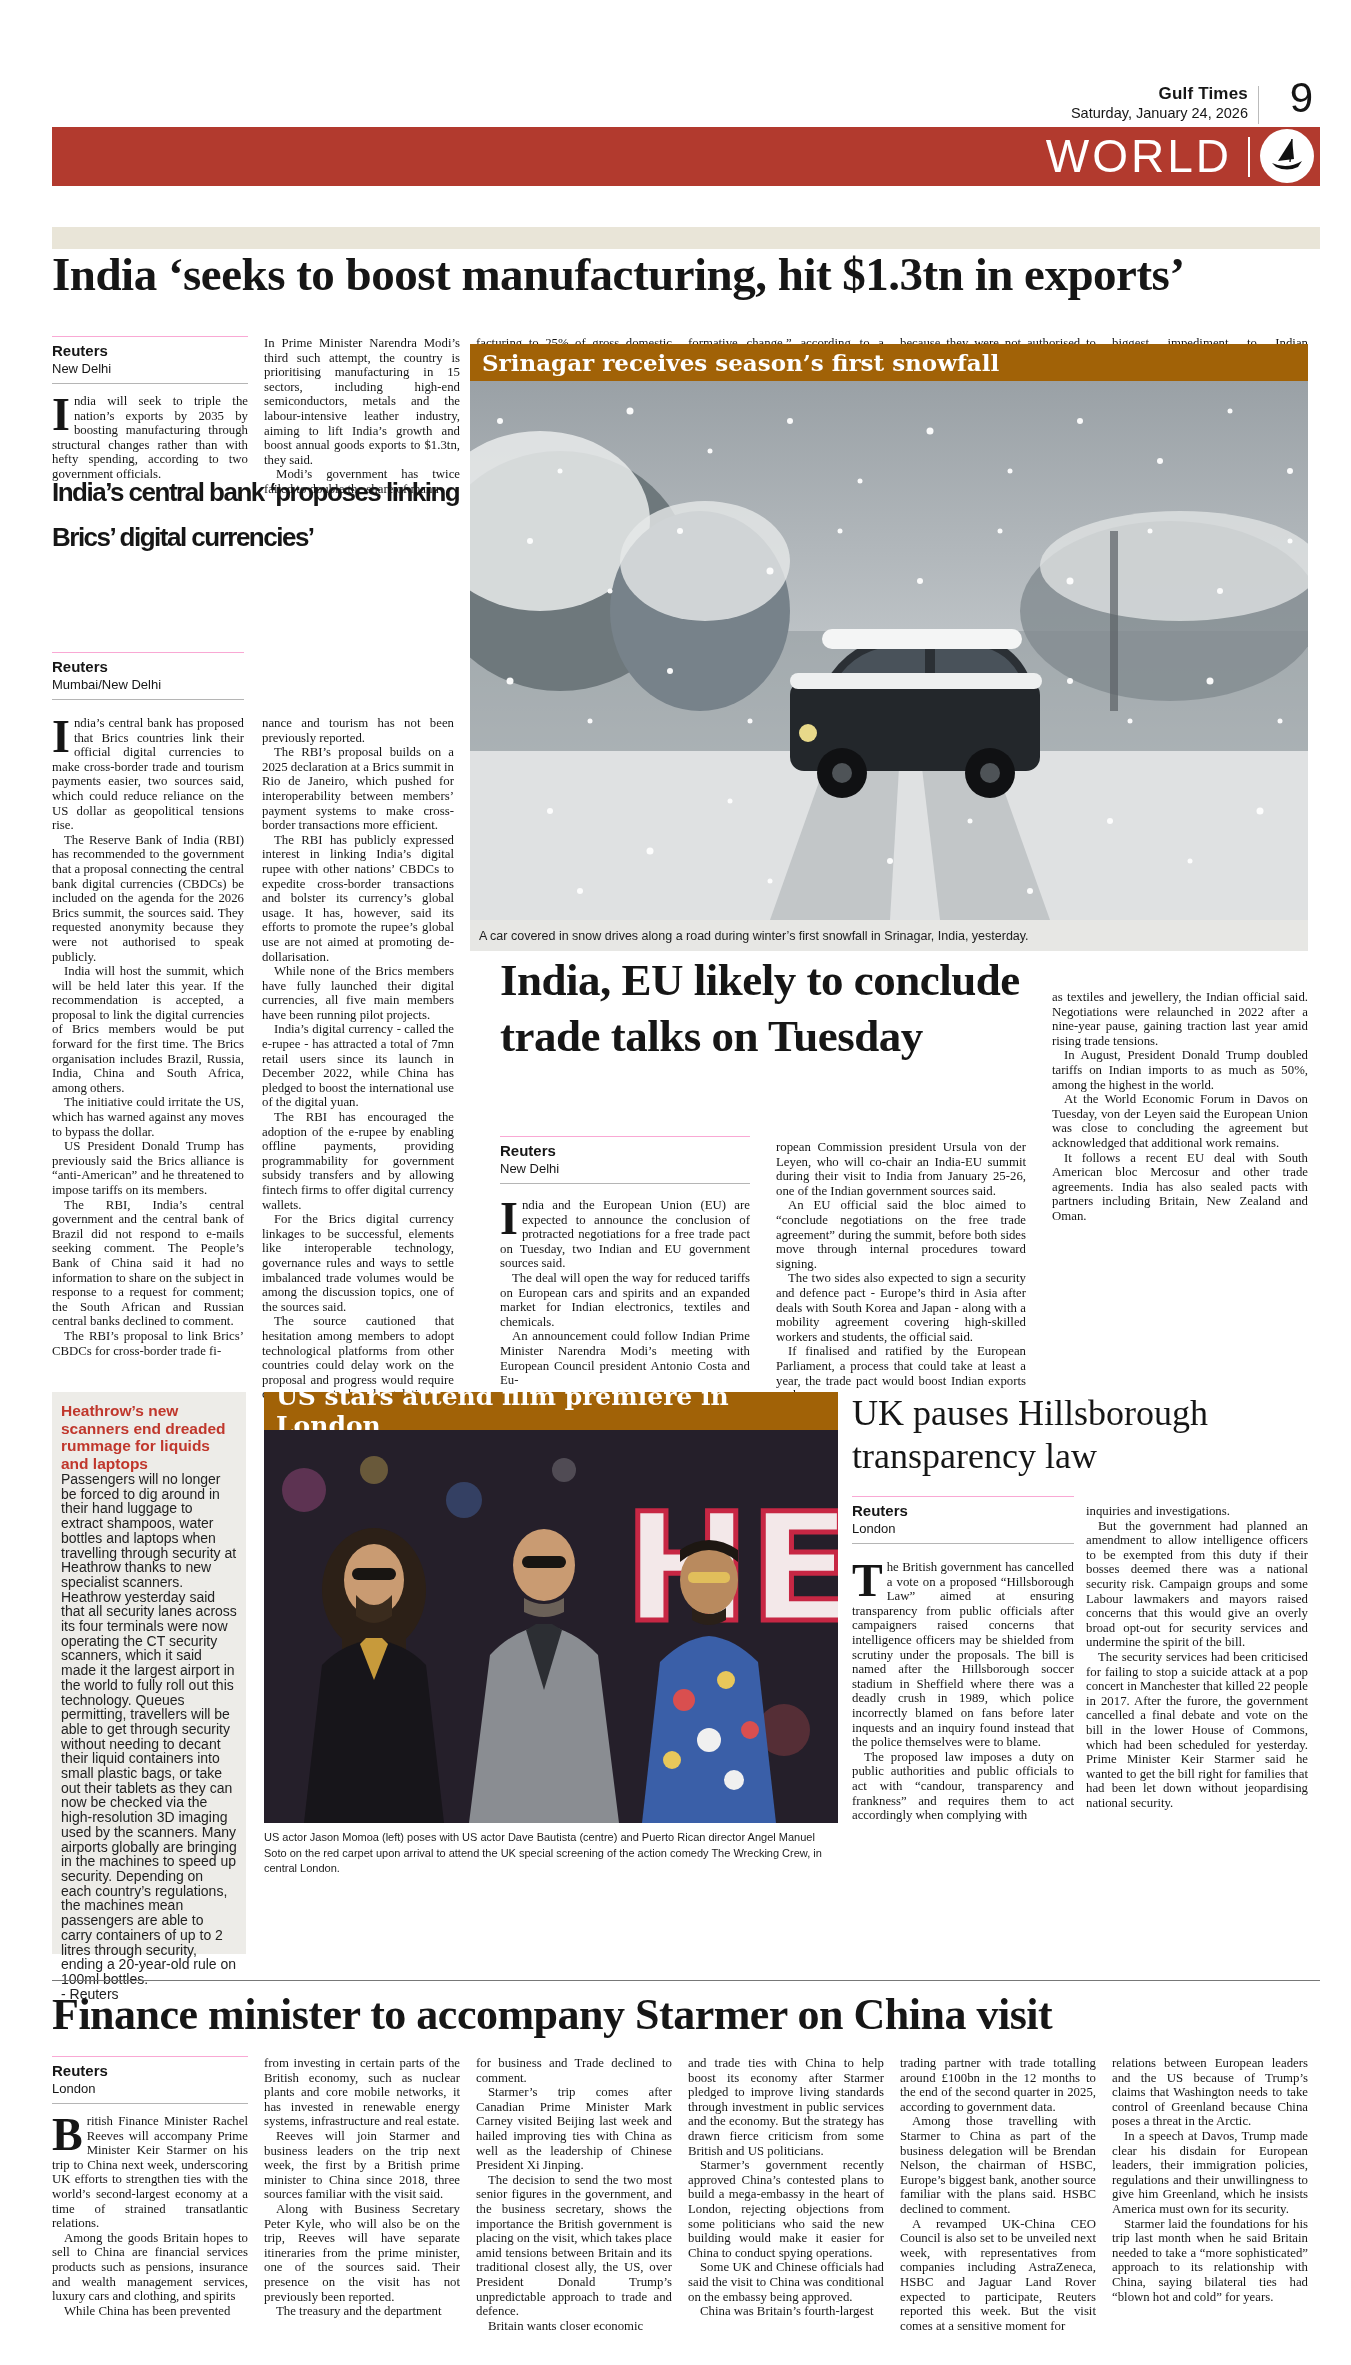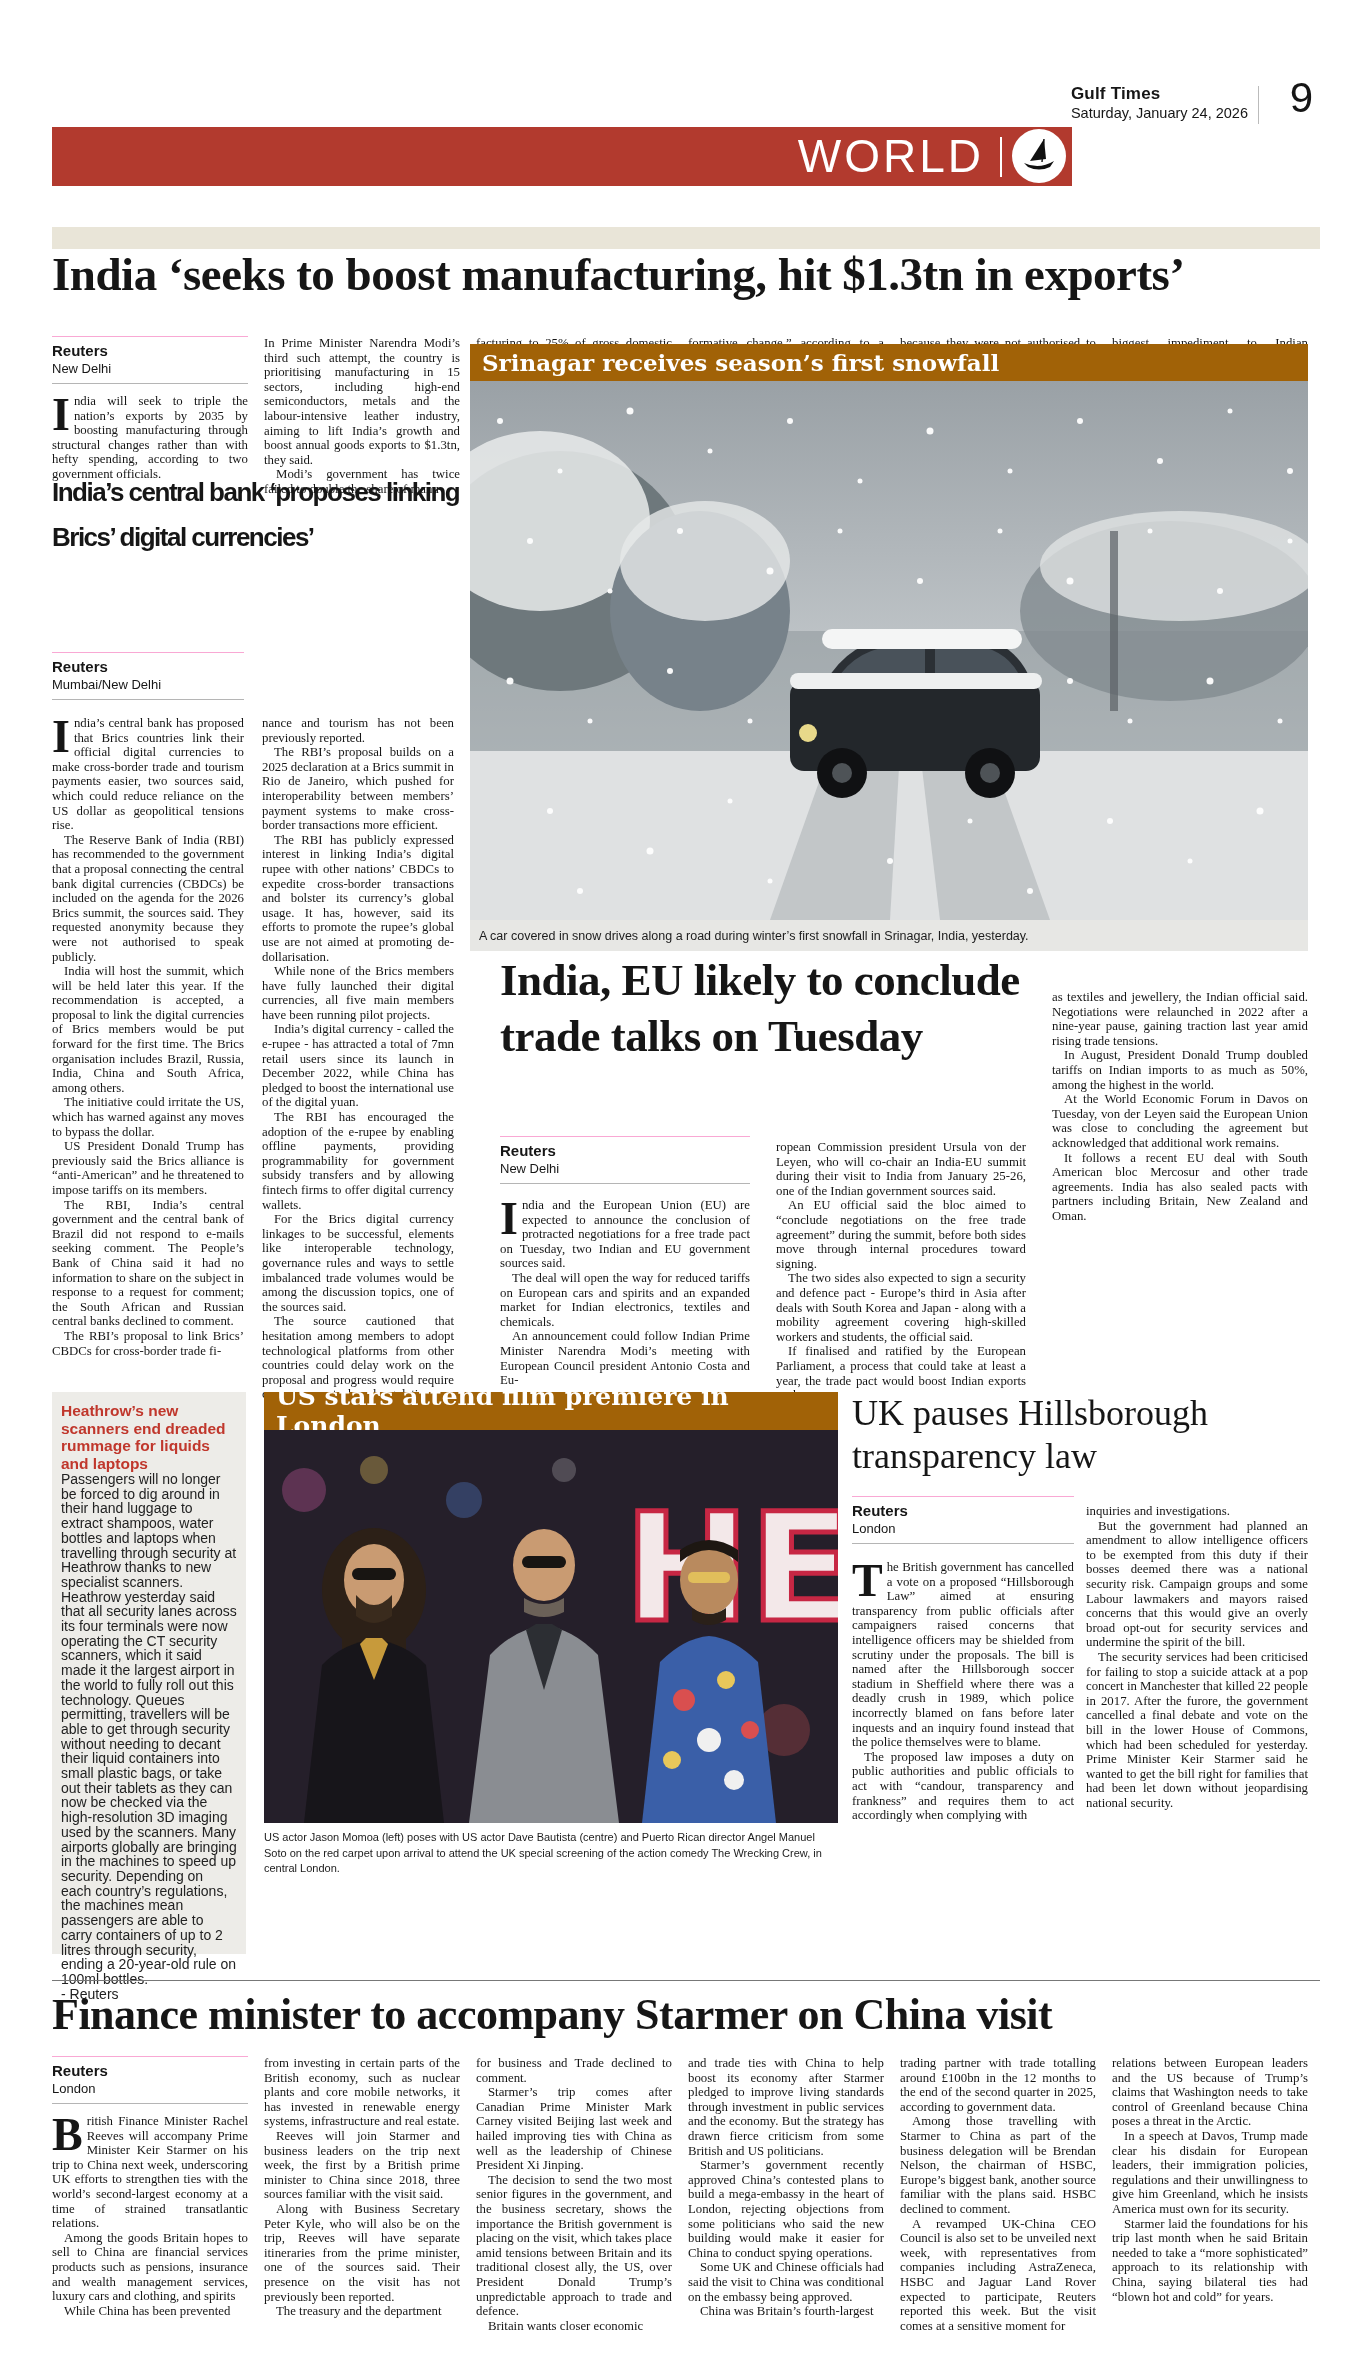--- a/index.html
+++ b/index.html
@@ -1,27 +1,27 @@
 <!DOCTYPE html>
 <html><head>
 <meta charset="utf-8">
 <style>
   html,body{margin:0;padding:0;background:#888;}
   .page{position:relative;width:1351px;height:2365px;background:#ffffff;overflow:hidden;
         font-family:"Liberation Serif",serif;color:#161616;}
   .abs{position:absolute;}
 
   
-  .masthead{right:103px;top:84px;font-family:"Liberation Sans",sans-serif;}
+  .masthead{right:103px;top:84px;text-align:right;font-family:"Liberation Sans",sans-serif;}
   .masthead .paper{font-weight:bold;font-size:17px;letter-spacing:.2px;}
   .masthead .date{font-size:14.5px;margin-top:1px;}
   .hdr-divider{right:92px;top:86px;width:1px;height:38px;background:#bbb;}
   .pageno{right:38px;top:74px;font-family:"Liberation Sans",sans-serif;font-size:42px;font-weight:300;}
 
-  .banner{left:52px;top:127px;width:1020px;height:59px;background:#b23a2e;}
+  .banner{left:52px;top:127px;width:1268px;height:59px;background:#b23a2e;}
   .banner .wtxt{position:absolute;right:88px;top:2px;color:#fff;font-family:"Liberation Sans",sans-serif;
         font-weight:300;font-size:46px;letter-spacing:3px;}
   .banner .bar{position:absolute;right:70px;top:10px;width:2px;height:40px;background:#fff;}
   .banner .circ{position:absolute;right:6px;top:2px;width:54px;height:54px;border-radius:50%;background:#fff;
         display:flex;align-items:center;justify-content:center;}
 
   .kicker-strip{left:52px;top:227px;width:1268px;height:22px;background:#e9e5d8;}
 
   
   .h-lead{left:52px;top:250px;width:1268px;font-size:47px;font-weight:bold;letter-spacing:-.5px;line-height:1.05;font-family:Liberation Serif, serif;}

